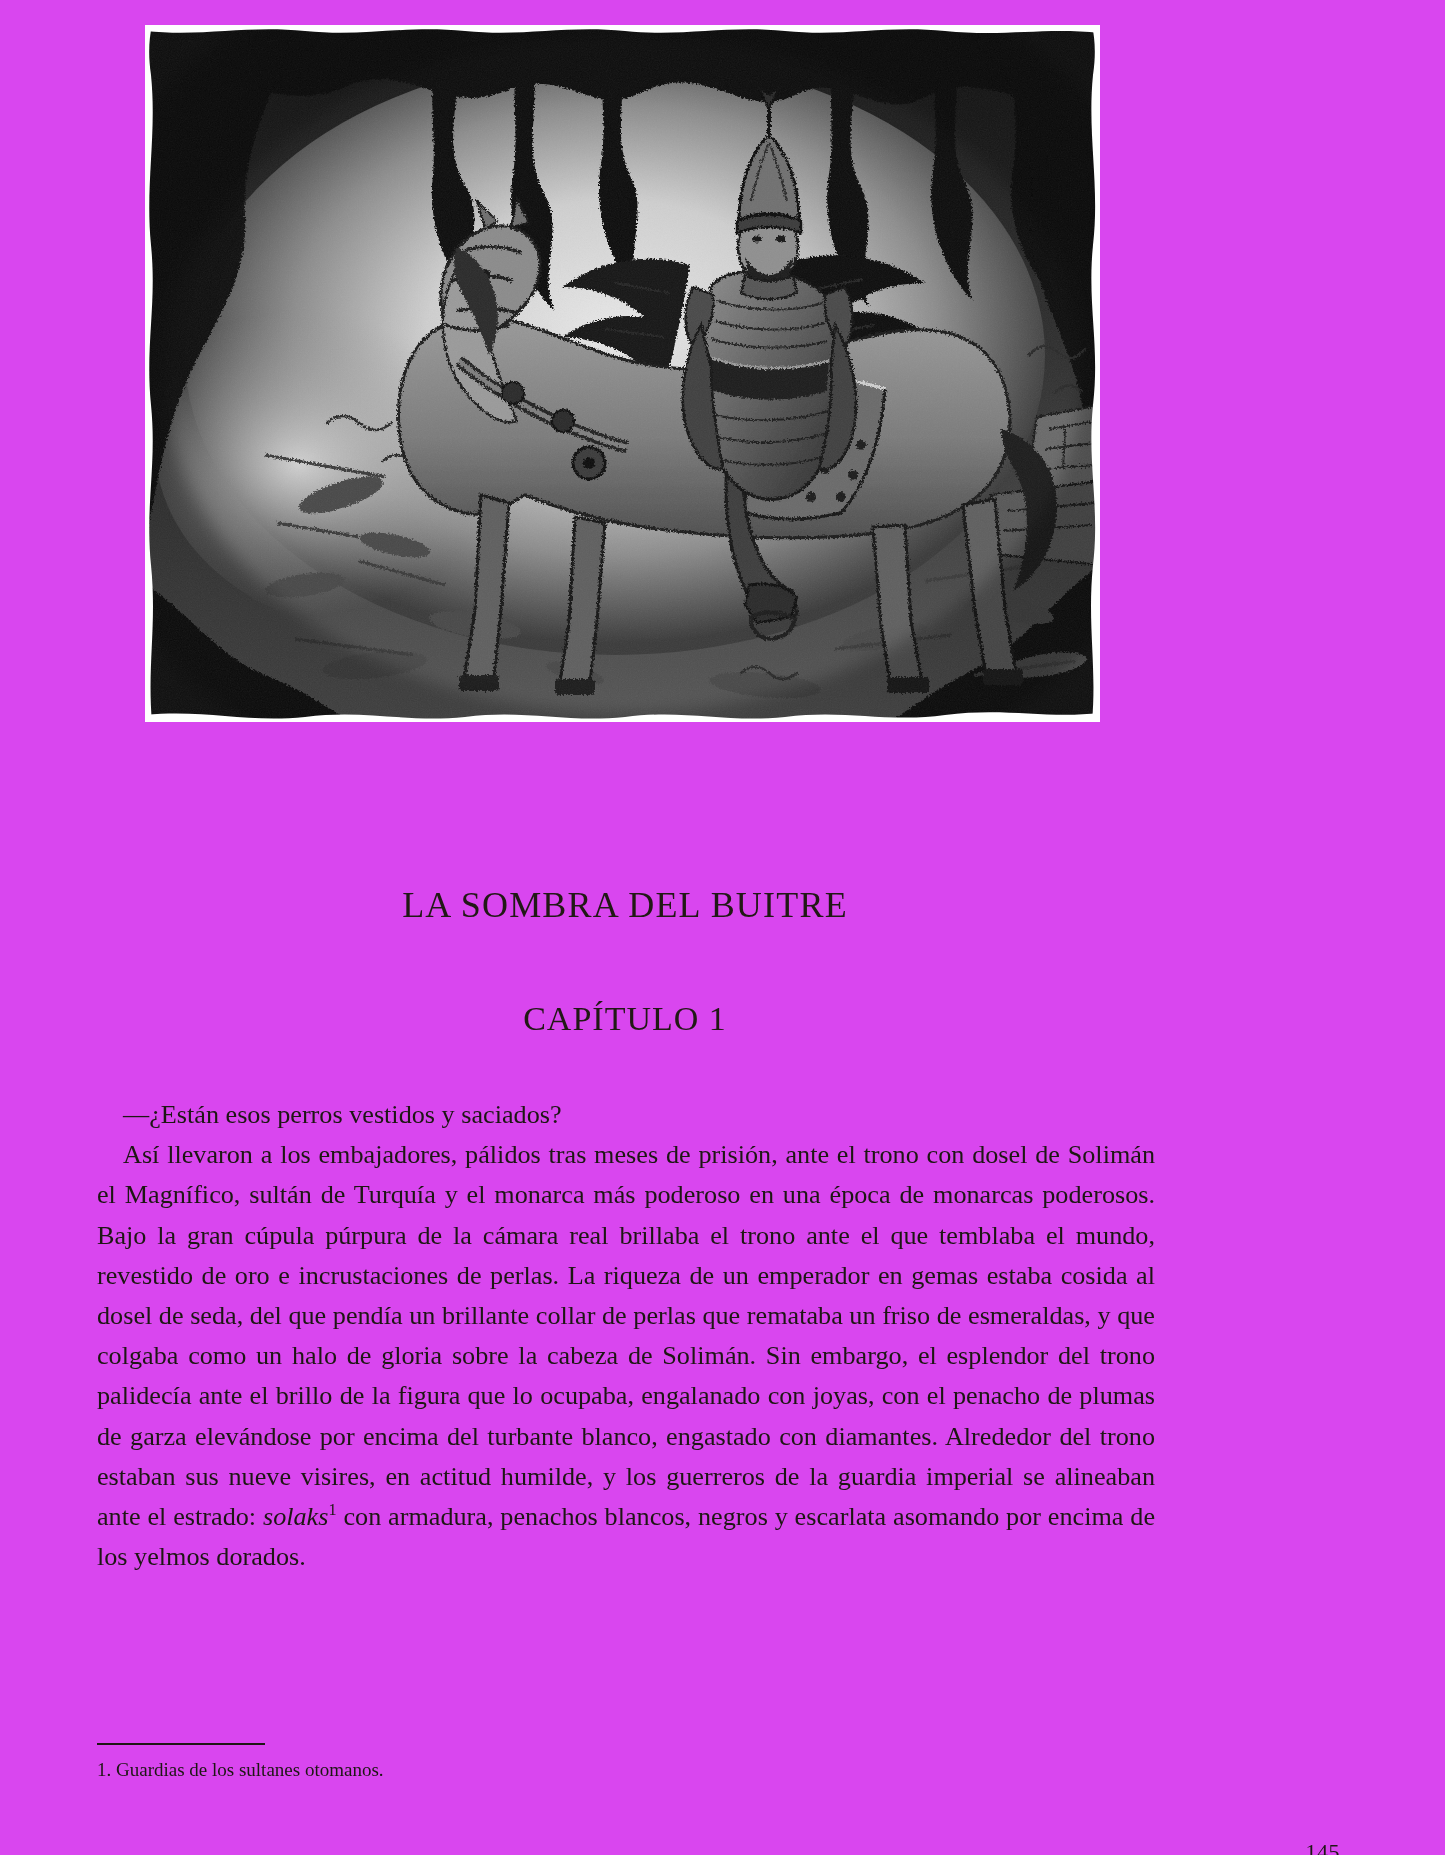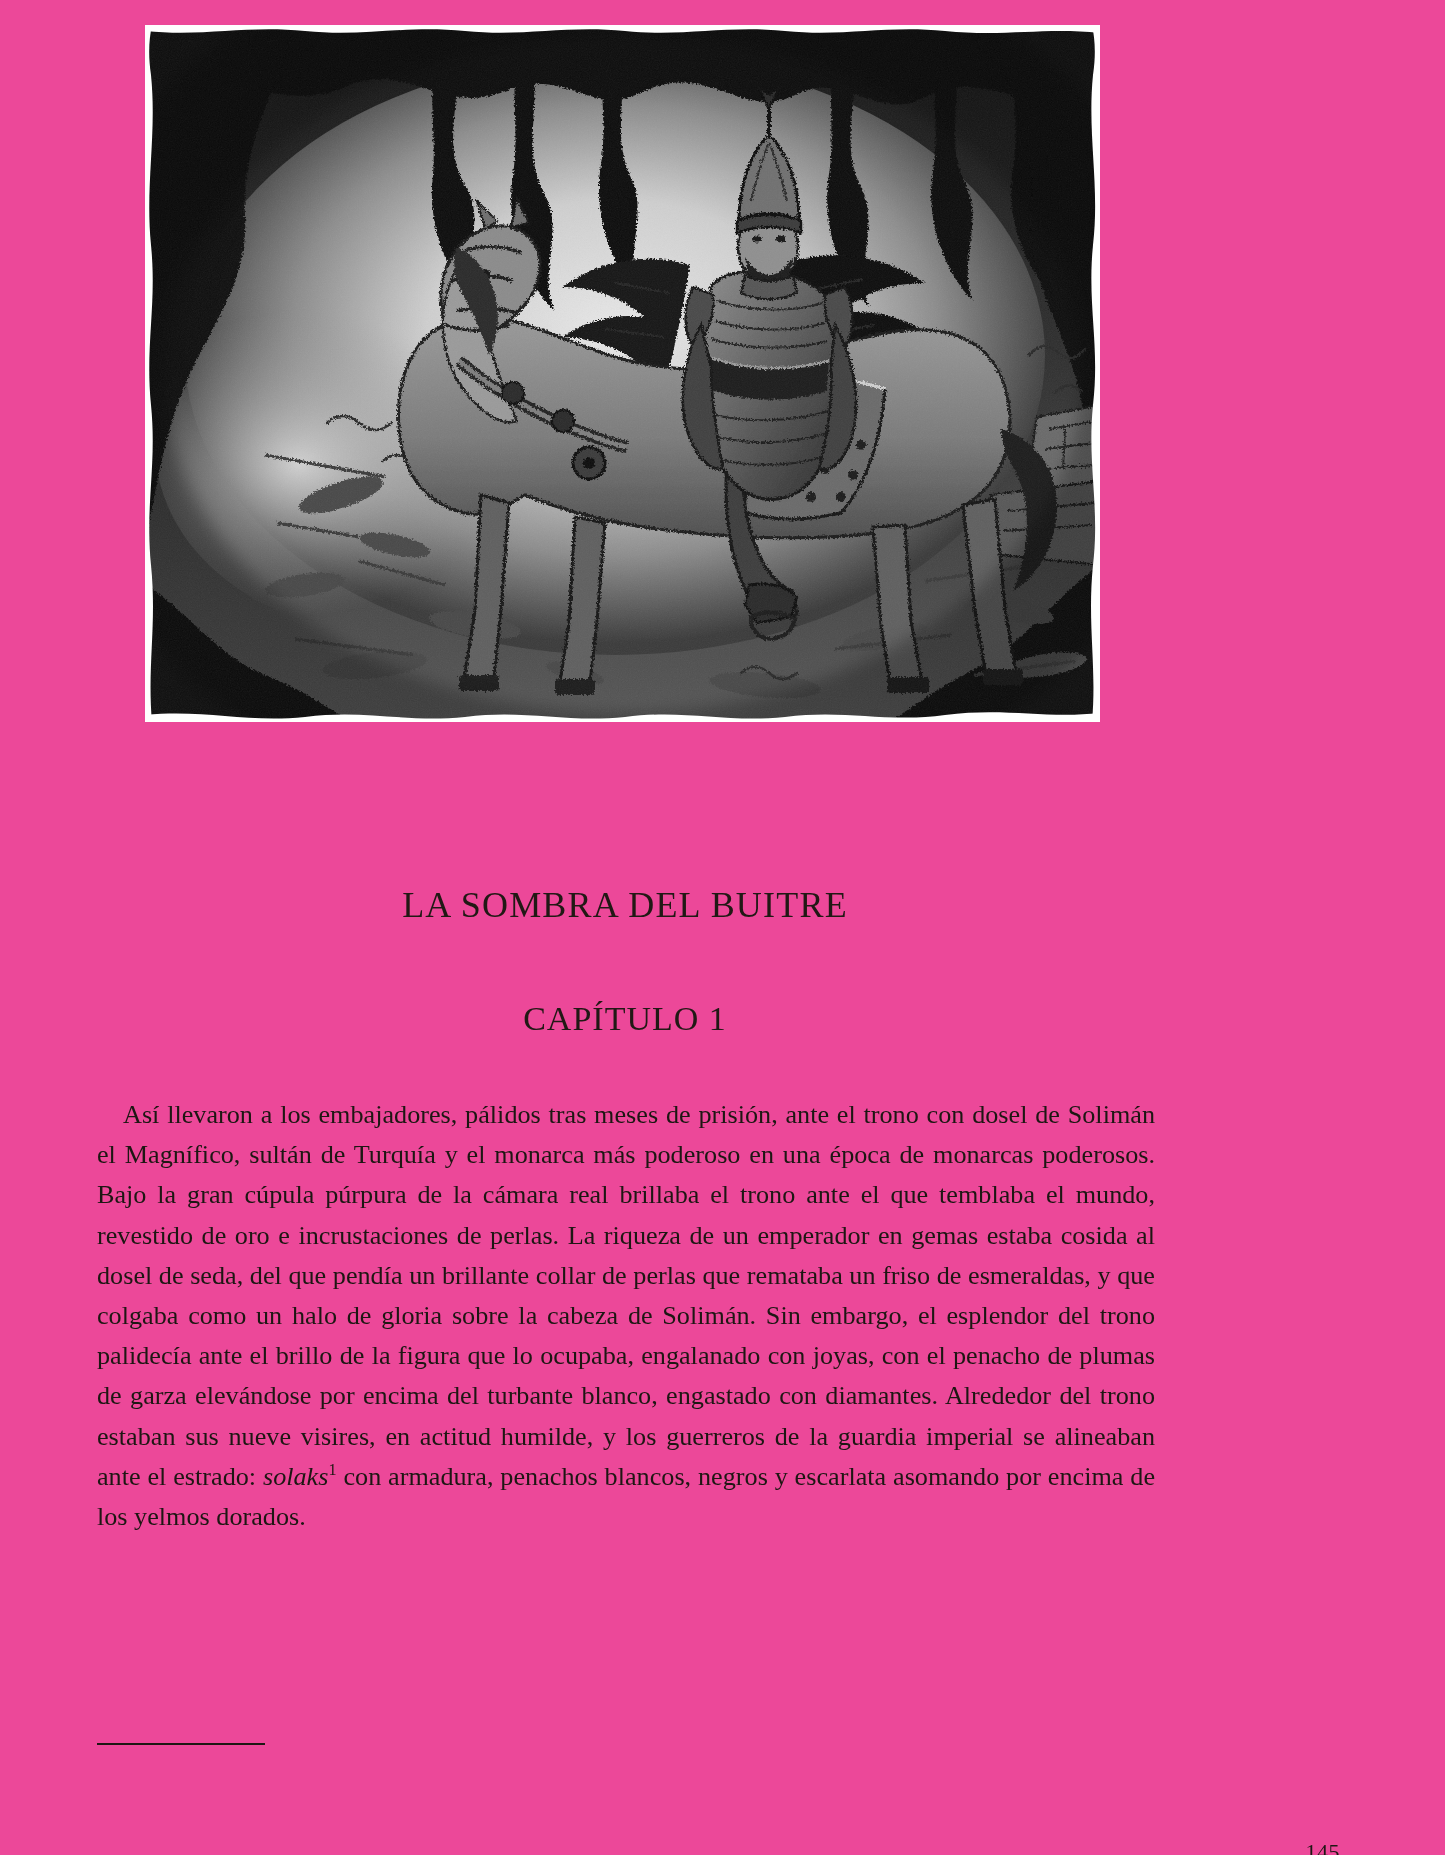--- a/index.html
+++ b/index.html
@@ -12,21 +12,21 @@
     height: 1855px;
     position: relative;
     overflow: hidden;
     font-family: "Liberation Serif", "DejaVu Serif", serif;
     color: #1a1512;
   }
 
   .page {
     position: absolute;
     inset: 0;
-    background: #ec4899;
+    background: #d946ef;
   }
 
   
   .illustration-wrap {
     position: absolute;
     left: 145px;
     top: 25px;
     width: 955px;
     height: 697px;
     overflow: hidden;
@@ -398,22 +398,24 @@
         </g>
       </svg>
     </div>
   </div>
 
   <div class="book-title">LA SOMBRA DEL BUITRE</div>
 
   <div class="chapter-title">CAPÍTULO 1</div>
 
   <div class="body-text">
+    <p class="dialogue">—¿Están esos perros vestidos y saciados?</p>
 
     <p class="para"><span>Así llevaron a los embajadores, pálidos tras meses de prisión, ante el trono con dosel de Solimán el Magnífico, sultán de Turquía y el monarca más poderoso en una época de monarcas poderosos. Bajo la gran cúpula púrpura de la cámara real brillaba el trono ante el que temblaba el mundo, revestido de oro e incrustaciones de perlas. La riqueza de un emperador en gemas estaba cosida al dosel de seda, del que pendía un brillante collar de perlas que remataba un friso de esmeraldas, y que colgaba como un halo de gloria sobre la cabeza de Solimán. Sin embargo, el esplendor del trono palidecía ante el brillo de la figura que lo ocupaba, engalanado con joyas, con el penacho de plumas de garza elevándose por encima del turbante blanco, engastado con diamantes. Alrededor del trono estaban sus nueve visires, en actitud humilde, y los guerreros de la guardia imperial se alineaban ante el estrado: </span><em class="term">solaks</em><sup class="fn">1</sup><span> con armadura, penachos blancos, negros y escarlata asomando por encima de los yelmos dorados.</span></p>
 
   </div>
 
   <div class="footnote-rule"></div>
+  <div class="footnote">1. Guardias de los sultanes otomanos.</div>
 
   <div class="folio">145</div>
 
 </div>
 
 </body></html>

